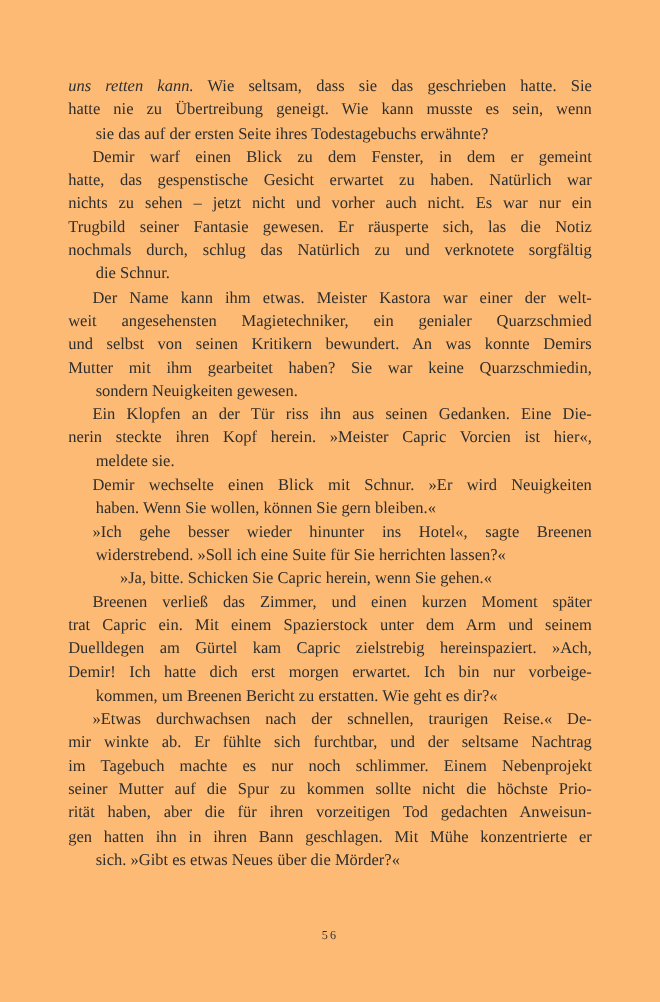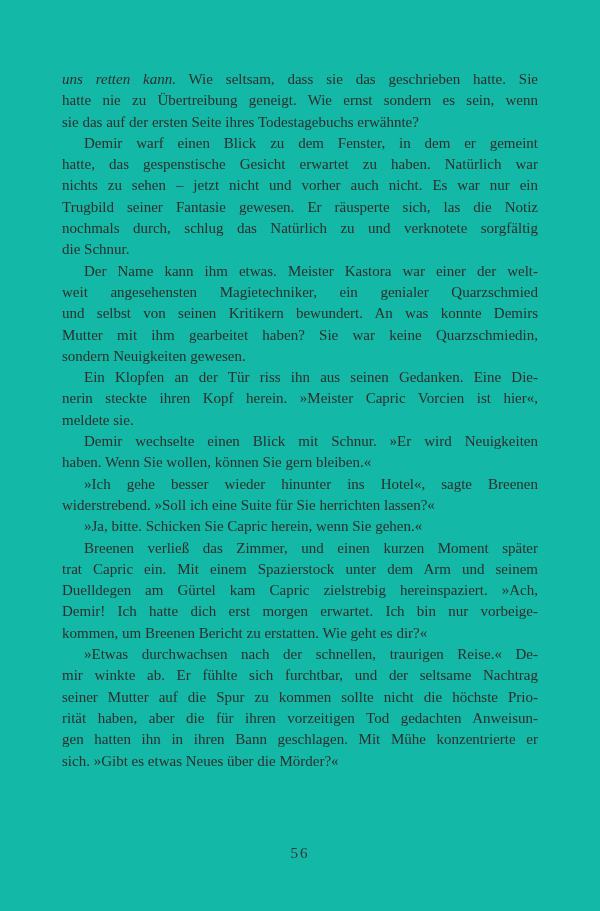--- a/index.html
+++ b/index.html
@@ -27,46 +27,47 @@
   .line {
     font-size: 15px;
     line-height: 21.3px;
     color: #2e2e2e;
     text-align: justify;
     text-align-last: justify;
     hyphens: none;
   }
   .line.last {
     text-align-last: left;
+    margin-left: 25px;
   }
   .line.indent {
     text-indent: 22px;
   }
   .line em {
     font-style: italic;
   }
   .page-number {
     position: absolute;
     top: 845px;
     left: 62px;
     width: 476px;
     text-align: center;
-    font-size: 15px;
+    font-size: 11px;
     letter-spacing: 2px;
     color: #333333;
   }
 </style>
 </head>
 <body>
 
-<div class="page" style="background: #14b8a6; color: rgb(46, 46, 46);">
+<div class="page" style="background: #fdba74; color: rgb(46, 46, 46);">
   <div class="text-block" id="text-block">
       <div class="paragraph">
         <div class="line"><em>uns retten kann.</em><span> Wie seltsam, dass sie das geschrieben hatte. Sie</span></div>
-        <div class="line"><span>hatte nie zu Übertreibung geneigt. Wie ernst sondern es sein, wenn</span></div>
+        <div class="line"><span>hatte nie zu Übertreibung geneigt. Wie kann musste es sein, wenn</span></div>
         <div class="line last"><span>sie das auf der ersten Seite ihres Todestagebuchs erwähnte?</span></div>
       </div>
       <div class="paragraph">
         <div class="line indent"><span>Demir warf einen Blick zu dem Fenster, in dem er gemeint</span></div>
         <div class="line"><span>hatte, das gespenstische Gesicht erwartet zu haben. Natürlich war</span></div>
         <div class="line"><span>nichts zu sehen – jetzt nicht und vorher auch nicht. Es war nur ein</span></div>
         <div class="line"><span>Trugbild seiner Fantasie gewesen. Er räusperte sich, las die Notiz</span></div>
         <div class="line"><span>nochmals durch, schlug das Natürlich zu und verknotete sorgfältig</span></div>
         <div class="line last"><span>die Schnur.</span></div>
       </div>
@@ -96,20 +97,21 @@
       <div class="paragraph">
         <div class="line indent"><span>Breenen verließ das Zimmer, und einen kurzen Moment später</span></div>
         <div class="line"><span>trat Capric ein. Mit einem Spazierstock unter dem Arm und seinem</span></div>
         <div class="line"><span>Duelldegen am Gürtel kam Capric zielstrebig hereinspaziert. »Ach,</span></div>
         <div class="line"><span>Demir! Ich hatte dich erst morgen erwartet. Ich bin nur vorbeige-</span></div>
         <div class="line last"><span>kommen, um Breenen Bericht zu erstatten. Wie geht es dir?«</span></div>
       </div>
       <div class="paragraph">
         <div class="line indent"><span>»Etwas durchwachsen nach der schnellen, traurigen Reise.« De-</span></div>
         <div class="line"><span>mir winkte ab. Er fühlte sich furchtbar, und der seltsame Nachtrag</span></div>
+        <div class="line"><span>im Tagebuch machte es nur noch schlimmer. Einem Nebenprojekt</span></div>
         <div class="line"><span>seiner Mutter auf die Spur zu kommen sollte nicht die höchste Prio-</span></div>
         <div class="line"><span>rität haben, aber die für ihren vorzeitigen Tod gedachten Anweisun-</span></div>
         <div class="line"><span>gen hatten ihn in ihren Bann geschlagen. Mit Mühe konzentrierte er</span></div>
         <div class="line last"><span>sich. »Gibt es etwas Neues über die Mörder?«</span></div>
       </div>
     </div>
   <div class="page-number">56</div>
 </div>
 
 </body></html>

